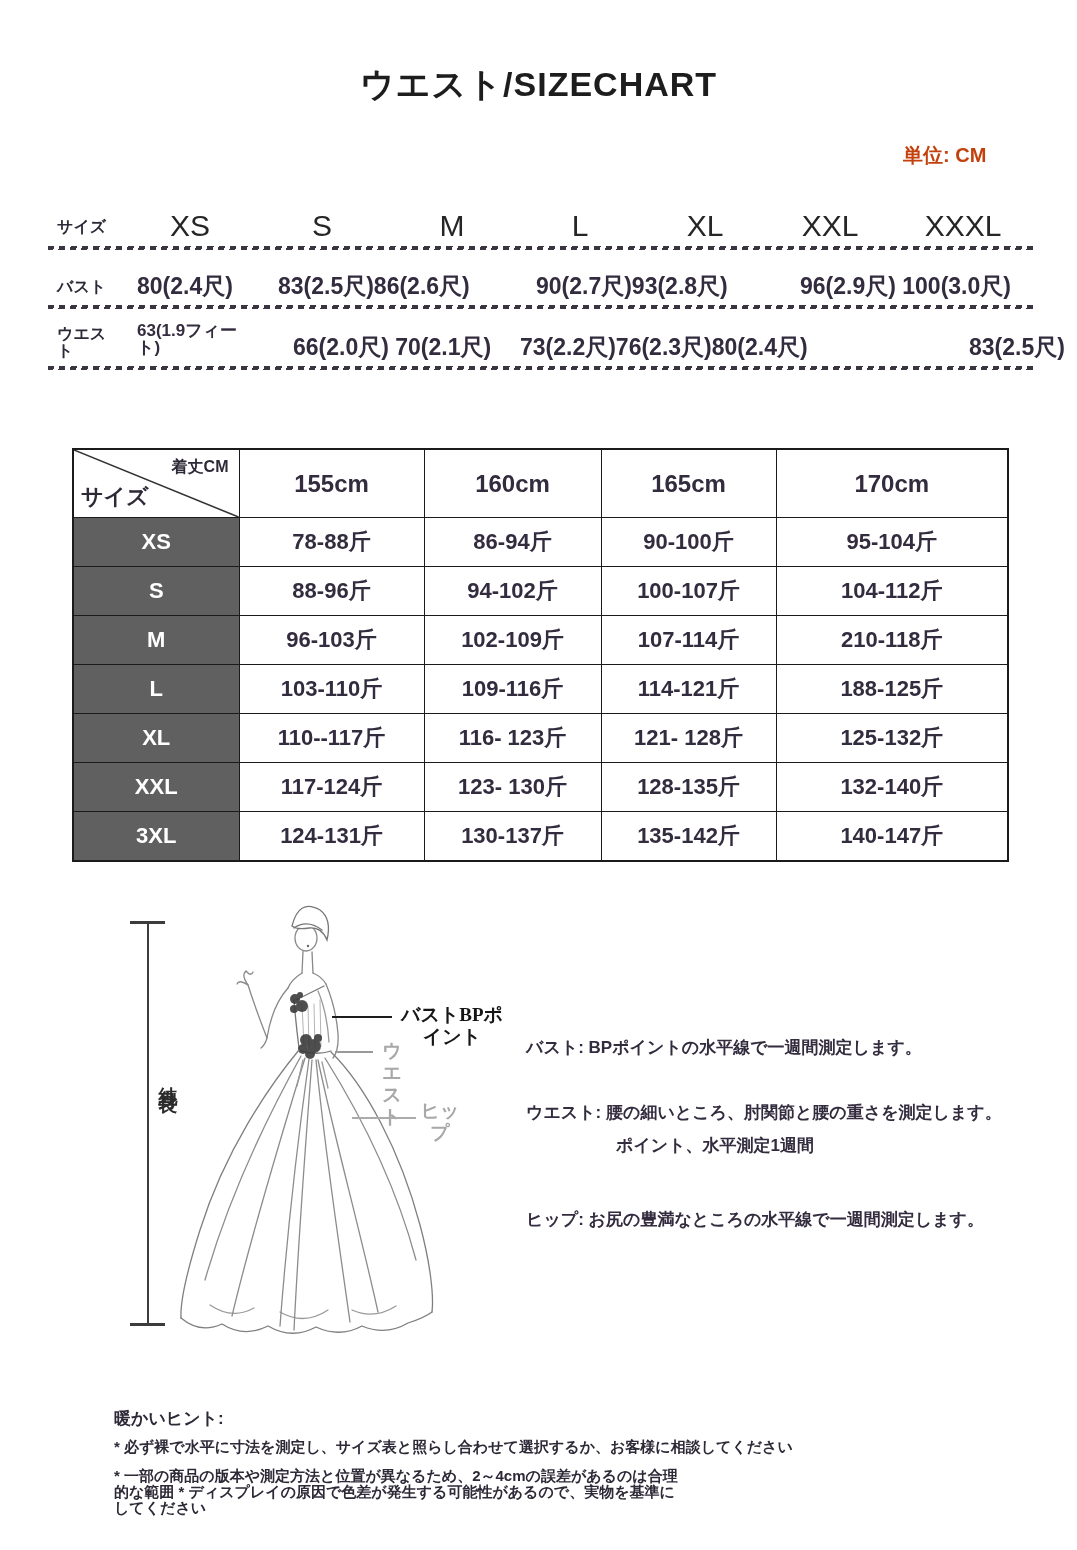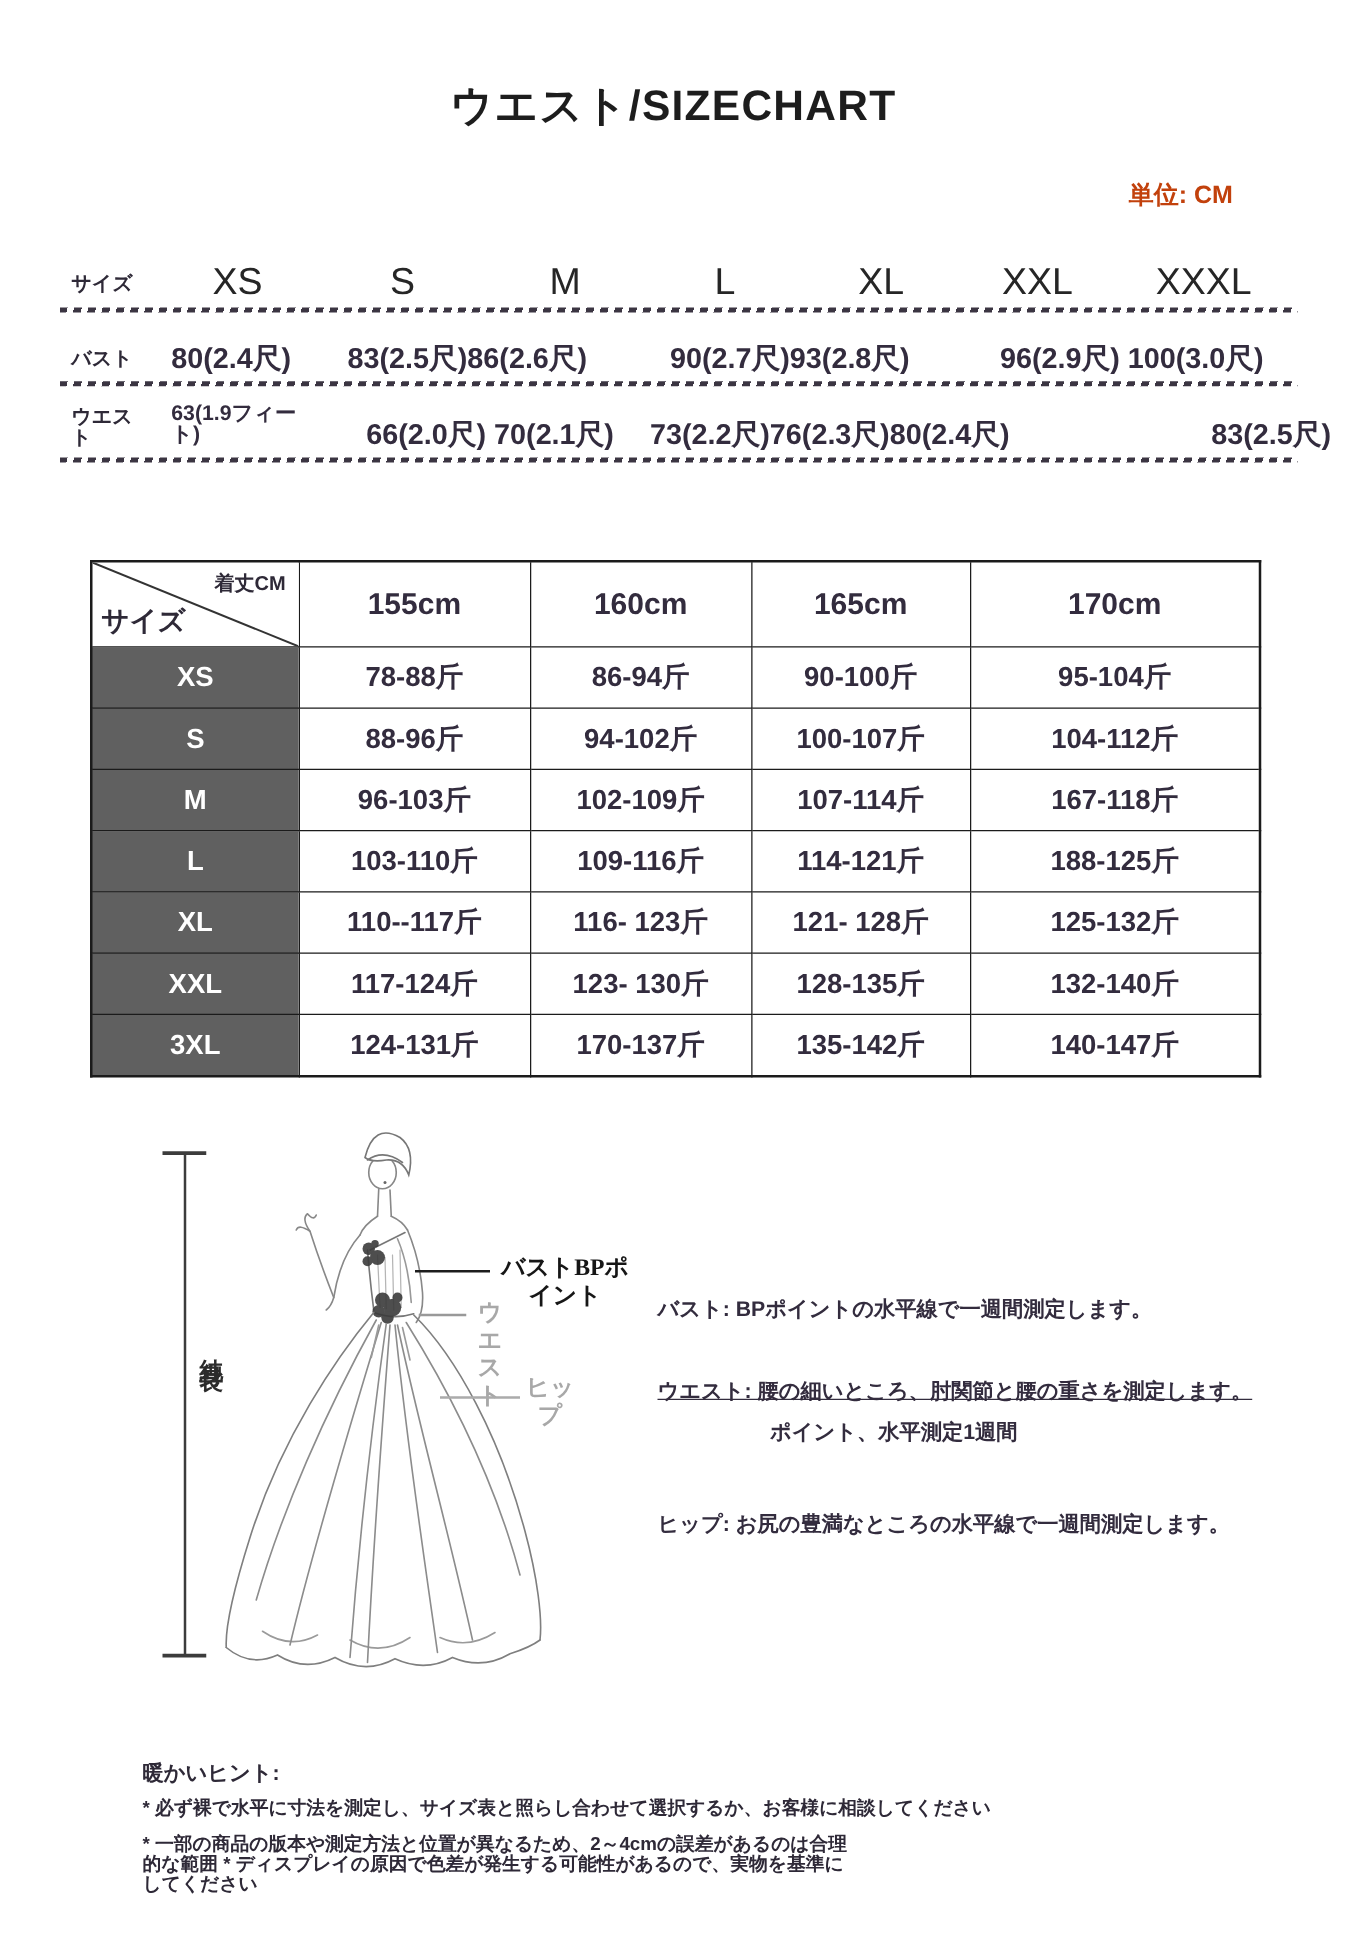--- a/index.html
+++ b/index.html
@@ -113,21 +113,21 @@
       <td>88-96斤</td>
       <td>94-102斤</td>
       <td>100-107斤</td>
       <td class="dotl">104-112斤</td>
     </tr>
     <tr class="body">
       <td class="szc">M</td>
       <td>96-103斤</td>
       <td>102-109斤</td>
       <td>107-114斤</td>
-      <td class="dotl">167-118斤</td>
+      <td class="dotl">210-118斤</td>
     </tr>
     <tr class="body">
       <td class="szc">L</td>
       <td>103-110斤</td>
       <td>109-116斤</td>
       <td>114-121斤</td>
       <td class="dotl">188-125斤</td>
     </tr>
     <tr class="body">
       <td class="szc">XL</td>
@@ -139,21 +139,21 @@
     <tr class="body">
       <td class="szc">XXL</td>
       <td>117-124斤</td>
       <td>123- 130斤</td>
       <td>128-135斤</td>
       <td class="dotl">132-140斤</td>
     </tr>
     <tr class="body">
       <td class="szc">3XL</td>
       <td>124-131斤</td>
-      <td>170-137斤</td>
+      <td>130-137斤</td>
       <td>135-142斤</td>
       <td class="dotl">140-147斤</td>
     </tr>
   </tbody>
     </table>
 
   <div class="abs vline"></div>
   <div class="abs vcap" style="top:921px;"></div>
   <div class="abs vcap" style="top:1323px;"></div>
   <div class="abs heightlabel">純身長</div>
@@ -212,21 +212,21 @@
   <div class="abs flabel dark pre" style="left:393px;top:1004px;width:118px;">バストBPポ
 イント</div>
   <div class="abs pline" style="left:335px;top:1051px;width:38px;background:#999;"></div>
   <div class="abs flabel gray pre" style="left:373px;top:1040px;width:38px;">ウエ
 スト</div>
   <div class="abs pline" style="left:352px;top:1117px;width:64px;background:#ababab;"></div>
   <div class="abs flabel gray pre" style="left:420px;top:1100px;width:40px;">ヒッ
 プ</div>
 
   <div class="abs note" style="top:1036px;">バスト: BPポイントの水平線で一週間測定します。</div>
-  <div class="abs note" style="top:1101px;text-decoration:underline;">ウエスト: 腰の細いところ、肘関節と腰の重さを測定します。</div>
+  <div class="abs note" style="top:1101px;">ウエスト: 腰の細いところ、肘関節と腰の重さを測定します。</div>
   <div class="abs note" style="left:616px;top:1134px;">ポイント、水平測定1週間</div>
   <div class="abs note" style="top:1208px;">ヒップ: お尻の豊満なところの水平線で一週間測定します。</div>
 
   <div class="abs hint-title">暖かいヒント:</div>
   <div class="abs hint" style="top:1439px;">* 必ず裸で水平に寸法を測定し、サイズ表と照らし合わせて選択するか、お客様に相談してください</div>
   <div class="abs hint" style="top:1468px;">* 一部の商品の版本や測定方法と位置が異なるため、2～4cmの誤差があるのは合理</div>
   <div class="abs hint" style="top:1484px;">的な範囲 * ディスプレイの原因で色差が発生する可能性があるので、実物を基準に</div>
   <div class="abs hint" style="top:1500px;">してください</div>
 
 </div>

